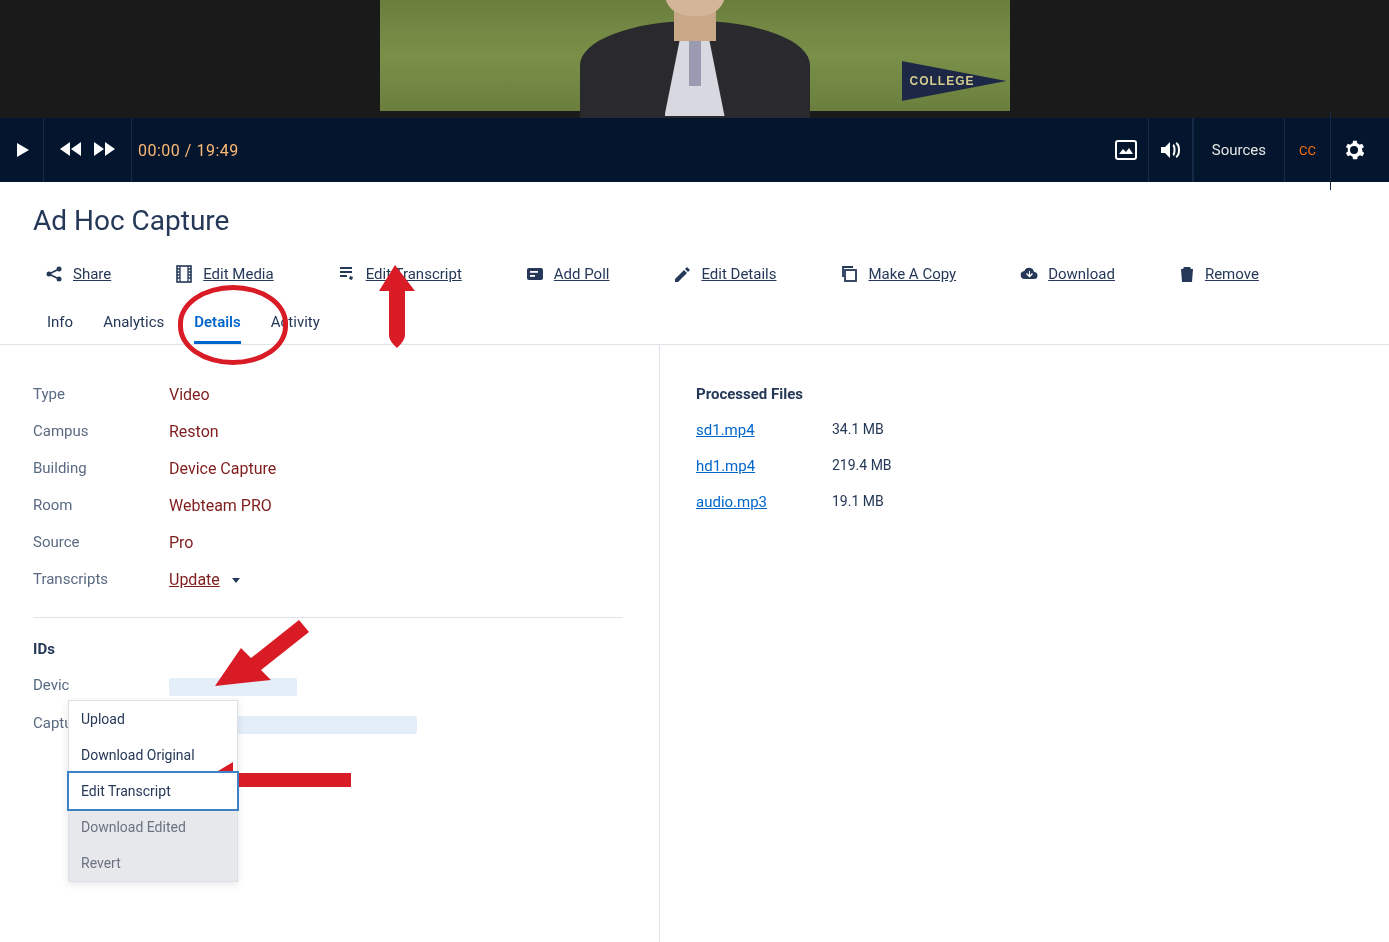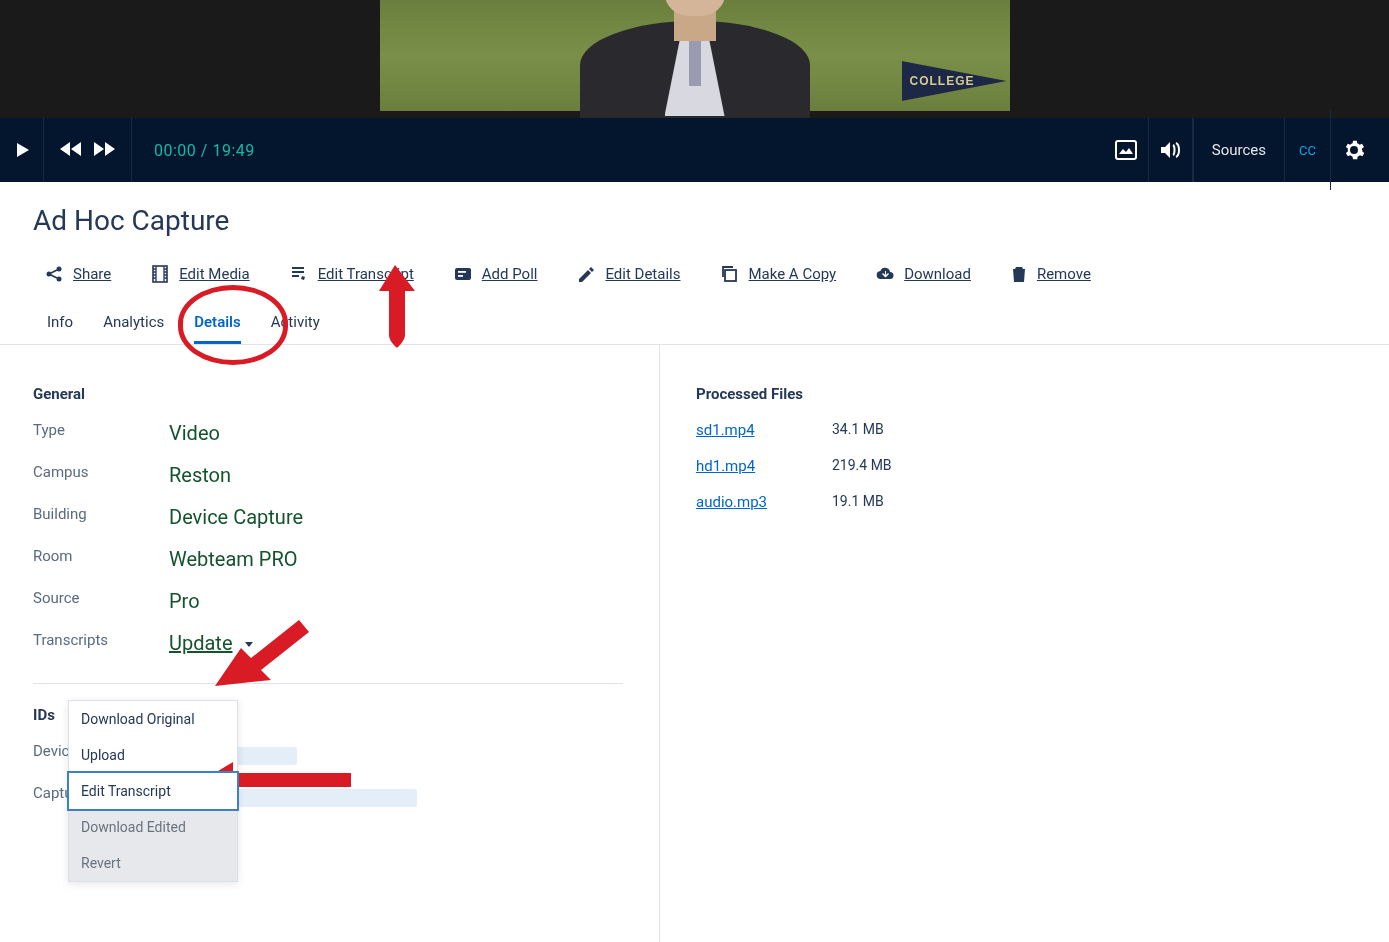--- a/index.html
+++ b/index.html
@@ -12,41 +12,41 @@
 .tie{position:absolute;width:12px;height:50px;top:55px;left:109px;background:#9a9ab0}
 .neck{position:absolute;width:42px;height:35px;top:25px;left:94px;background:#c9a887}
 .head{position:absolute;width:60px;height:55px;top:-20px;left:85px;background:#d4b59a;border-radius:50% 50% 40% 40%}
 .pennant{position:absolute;right:3px;bottom:2px;width:105px;height:56px}
 .pennant-shape{width:105px;height:40px;background:#1d2847;clip-path:polygon(0% 0%,100% 50%,0% 100%);margin-top:8px;display:flex;align-items:center;padding-left:8px}
 .pennant-text{font-size:12px;font-weight:800;letter-spacing:1px;color:#d4cc8f;font-family:Arial,sans-serif}
 .controls{background:#04152e;height:64px;display:flex;align-items:center;color:#fff;position:relative}
 .ctrl-group{display:flex;align-items:center;height:100%}
 .ctrl-btn{width:44px;height:64px;display:flex;align-items:center;justify-content:center;border-right:1px solid #162a48;cursor:pointer}
 .ctrl-btn.wide{width:88px}
-.time-display{margin-left:22px;font-size:16px;color:#14b8a6;letter-spacing:.5px}
+.time-display{margin-left:6px;font-size:16px;color:#fdba74;letter-spacing:.5px}
 .sources-btn{font-size:15px;color:#e6e6e6;padding:0 18px;height:64px;display:flex;align-items:center;border-left:1px solid #162a48;border-right:1px solid #162a48}
-.cc-btn{font-size:13px;color:#0ea5e9;padding:12px 14px;border-right:1px solid #162a48;height:80px;display:flex;align-items:center}
+.cc-btn{font-size:13px;color:#f97316;padding:12px 14px;border-right:1px solid #162a48;height:80px;display:flex;align-items:center}
 .gear-btn{width:46px;height:64px;display:flex;align-items:center;justify-content:center}
 .right-controls{position:absolute;right:12px;top:0;display:flex;align-items:center;height:100%}
 .page-title{font-size:28px;font-weight:400;color:#253858;margin:22px 0 0 33px}
-.actions{display:flex;gap:40px;margin:28px 0 16px 45px;align-items:flex-end}
+.actions{display:flex;gap:64px;margin:28px 0 16px 45px;align-items:flex-end}
 .action{display:flex;align-items:center;gap:10px;color:#253858;cursor:pointer}
 .action svg{fill:#253858}
 .action .label{text-decoration:underline;font-size:15px}
 .tabs{display:flex;margin-top:20px;border-bottom:1px solid #e0e4ea;padding-left:47px;position:relative}
 .tab{padding:10px 0;margin-right:30px;font-size:15px;color:#253858;cursor:pointer}
 .tab.active{color:#0066cc;font-weight:600;border-bottom:3px solid #0066cc}
 .details-circle{position:absolute;left:178px;top:-18px;width:110px;height:80px;border:5px solid #d81b24;border-radius:50%/48%;pointer-events:none}
 .content{display:flex}
 .left-col{width:660px;border-right:1px solid #e0e4ea;padding:40px 0 0 33px;min-height:610px;position:relative}
 .right-col{padding:40px 0 0 36px}
 .section-title{font-weight:700;font-size:15px;color:#253858;margin-bottom:18px}
 .row{display:flex;margin-bottom:18px}
 .row .label{width:136px;color:#5a6a82;font-size:15px}
-.row .value{color:#14532d;font-size:20px}
+.row .value{color:#7f1d1d;font-size:16px}
 .update-link{text-decoration:underline;cursor:pointer}
 .dropdown-caret{display:inline-block;margin-left:8px;width:0;height:0;border-left:4px solid transparent;border-right:4px solid transparent;border-top:5px solid #253858;vertical-align:middle}
 .divider{border:none;border-top:1px solid #e0e4ea;margin:28px 0 22px 0;width:590px}
 .dropdown-menu{position:absolute;left:68px;top:355px;width:170px;background:#fff;border:1px solid #dce1e8;box-shadow:0 2px 8px rgba(0,0,0,.1)}
 .dropdown-item{padding:10px 12px;font-size:14px;color:#253858;cursor:pointer}
 .dropdown-item.selected{background:#fff;outline:2px solid #3b82c4;position:relative;z-index:2}
 .dropdown-item.disabled{background:#e6e8ec;color:#6b7380}
 .file-link{color:#0066cc;text-decoration:underline;cursor:pointer;font-size:15px}
 .file-row{display:flex;margin-bottom:18px}
 .file-row .name{width:136px}
@@ -187,21 +187,20 @@
 <div class="tabs">
   <div class="details-circle"></div>
   <div class="tab">Info</div>
   <div class="tab">Analytics</div>
   <div class="tab active">Details</div>
   <div class="tab">Activity</div>
 </div>
 
 <div class="content">
   <div class="left-col">
-    <div class="section-title">General</div>
     <div class="row">
         <div class="label">Type</div>
         <div class="value">Video</div>
       </div>
     <div class="row">
         <div class="label">Campus</div>
         <div class="value">Reston</div>
       </div>
     <div class="row">
         <div class="label">Building</div>
@@ -217,22 +216,22 @@
       </div>
     <div class="row">
       <div class="label">Transcripts</div>
       <div class="value">
         <span class="update-link">Update</span>
         <span class="dropdown-caret"></span>
       </div>
     </div>
 
     <div class="dropdown-menu">
+      <div class="dropdown-item">Upload</div>
       <div class="dropdown-item">Download Original</div>
-      <div class="dropdown-item">Upload</div>
       <div class="dropdown-item selected">Edit Transcript</div>
       <div class="dropdown-item disabled">Download Edited</div>
       <div class="dropdown-item disabled">Revert</div>
     </div>
 
     <hr class="divider">
 
     <div class="section-title">IDs</div>
     <div class="row">
         <div class="label">Devic</div>

